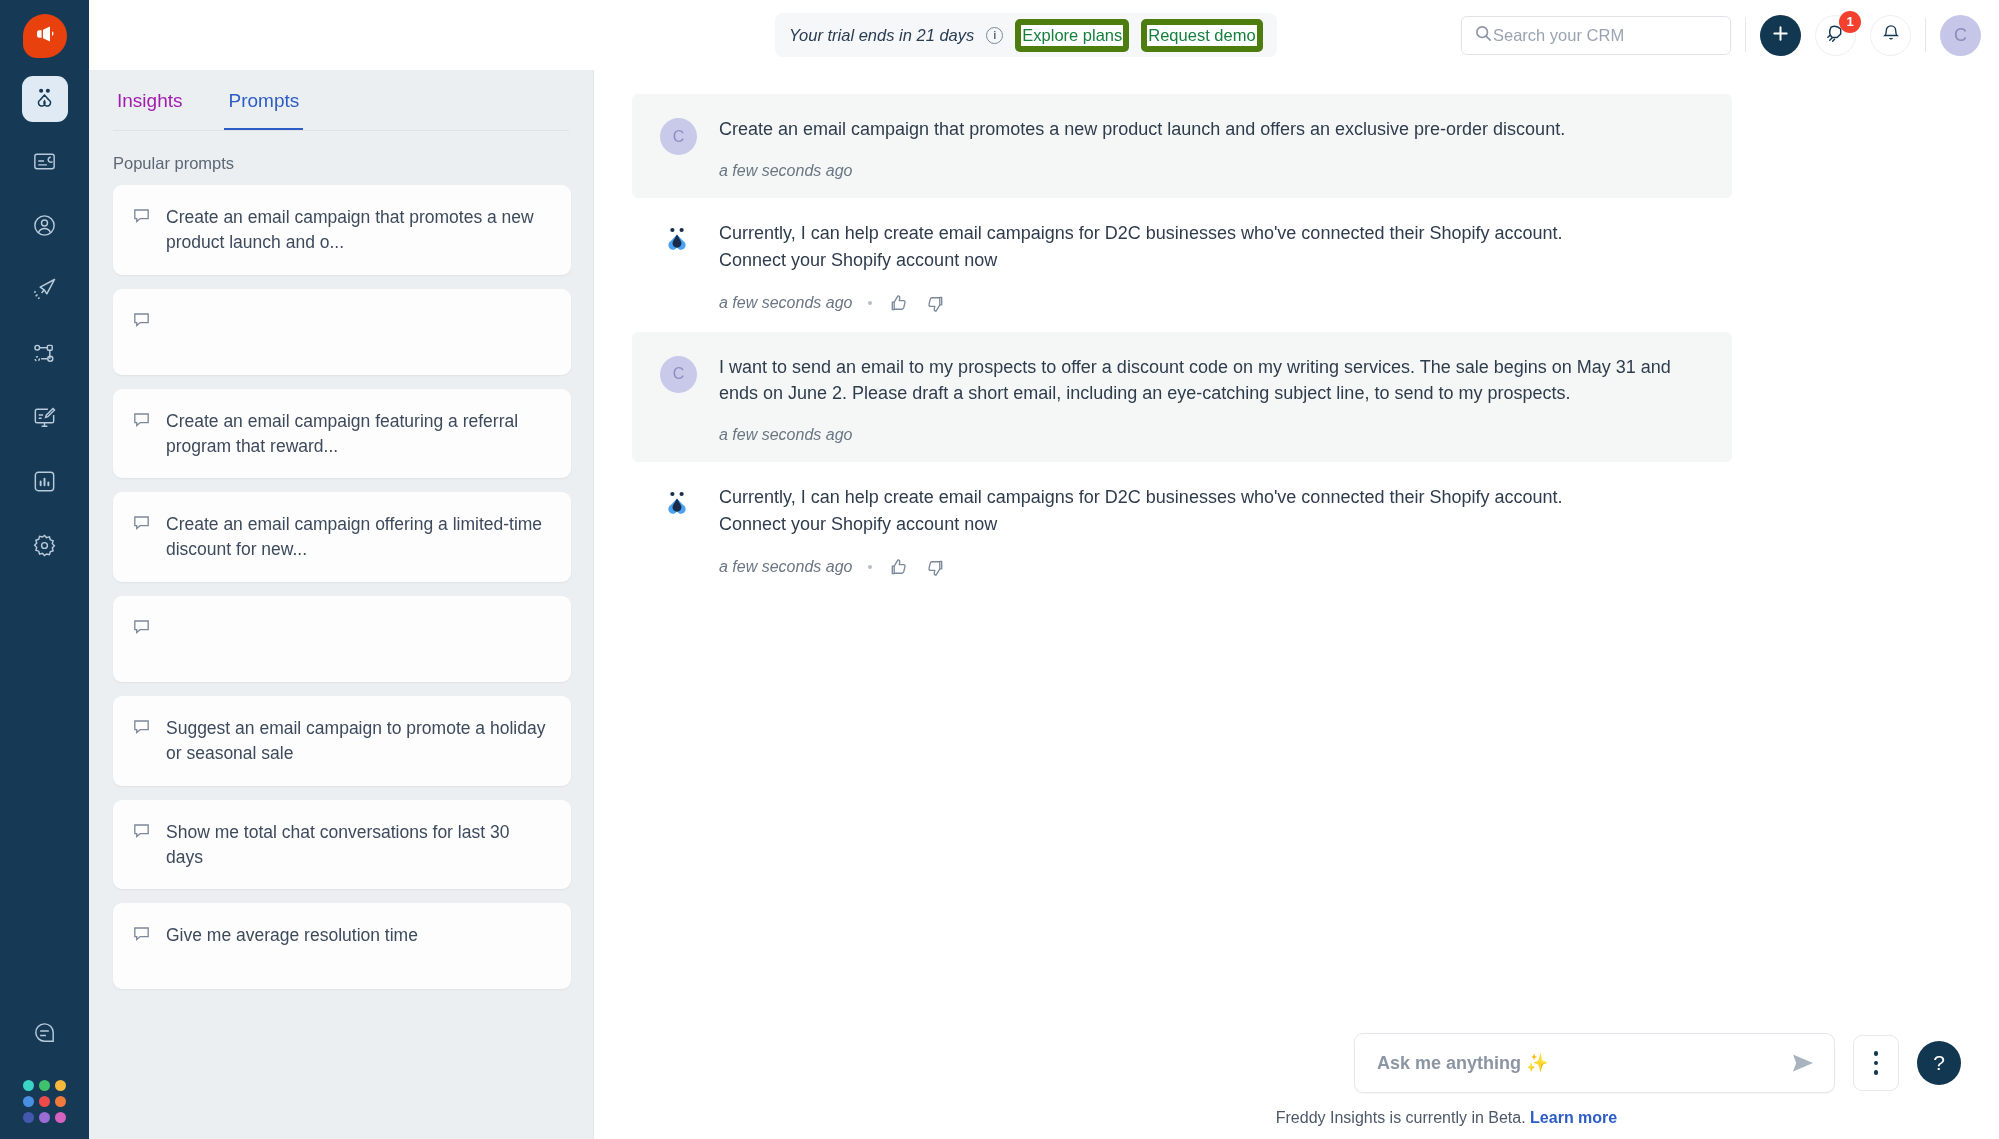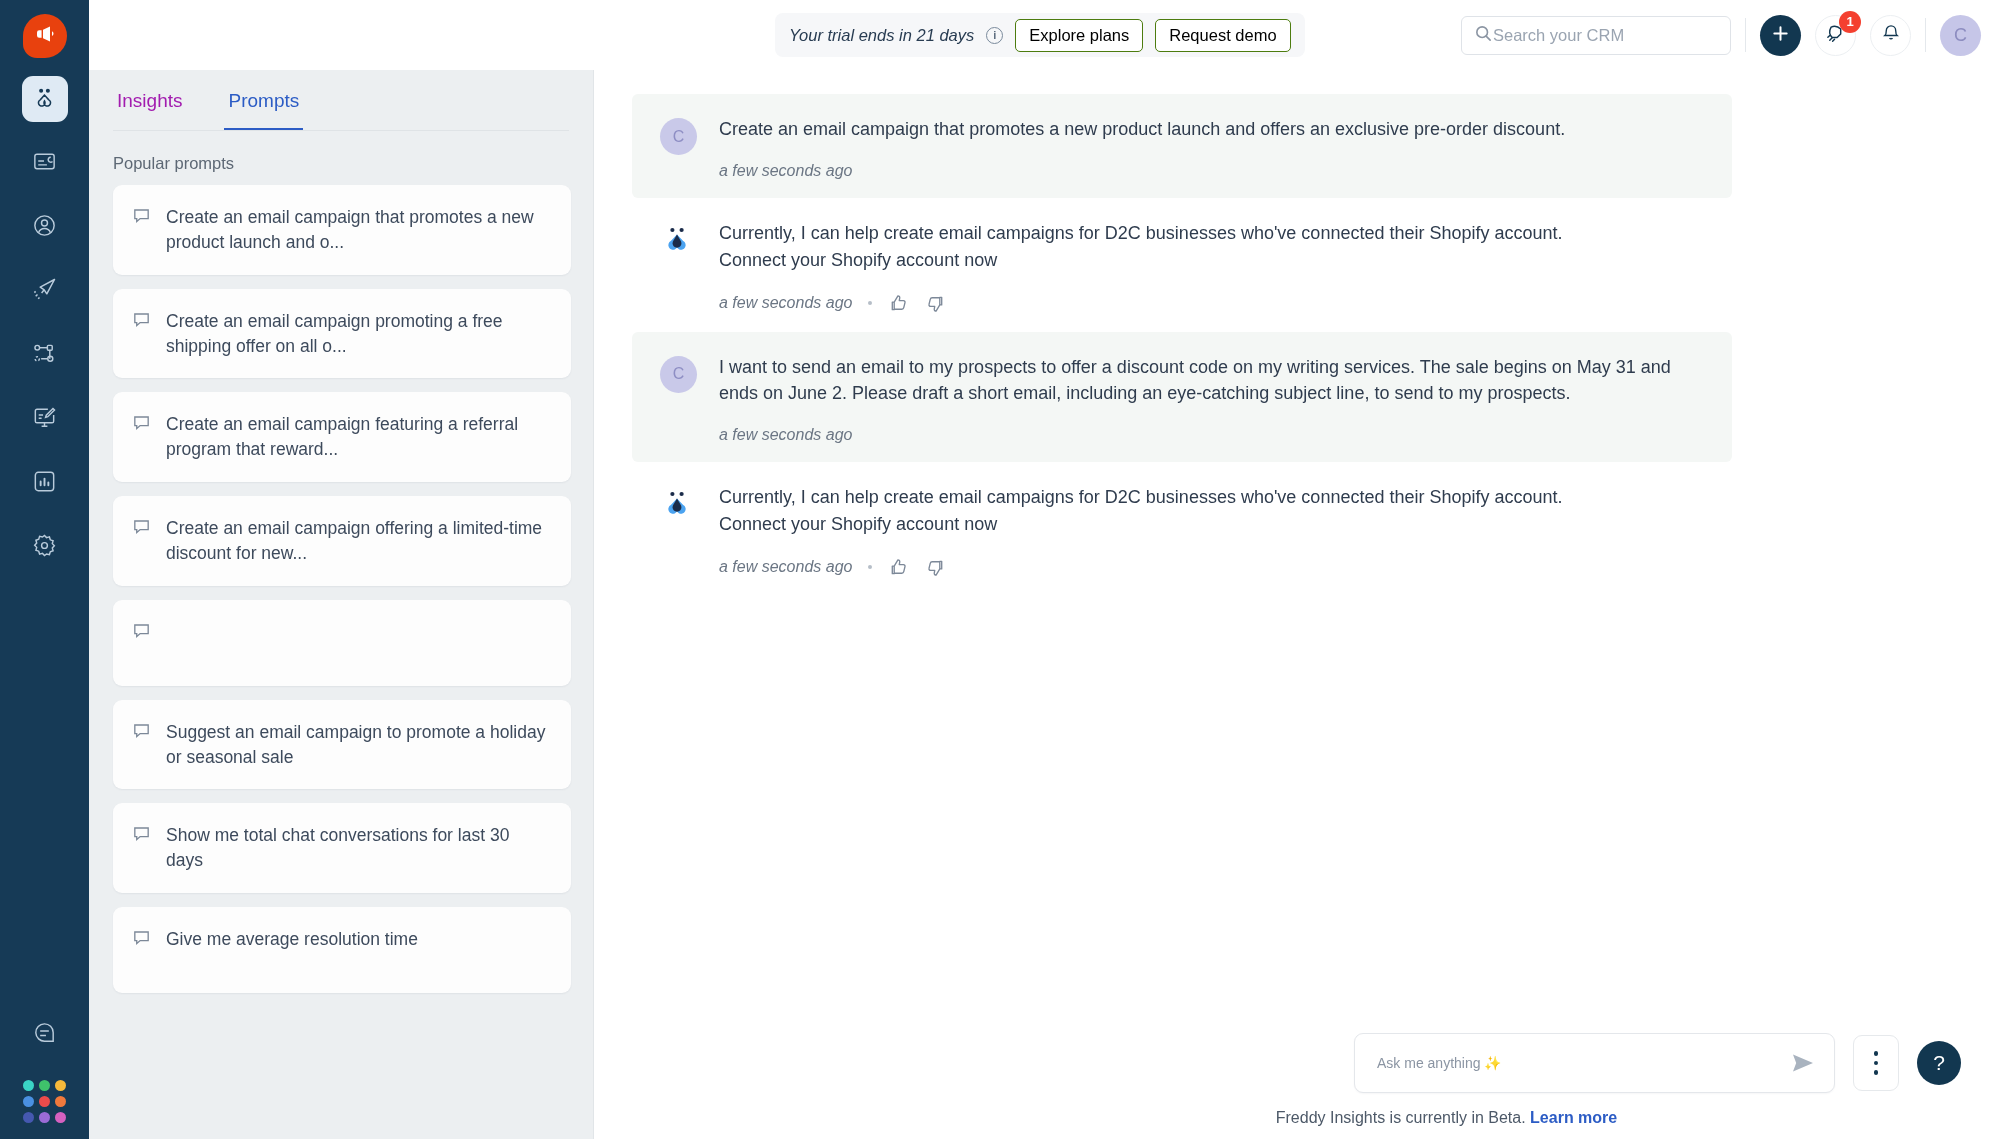--- a/index.html
+++ b/index.html
@@ -55,22 +55,22 @@
   }
   .trial-text {
     font-style: italic; font-size: 16.5px; color: #283c52; white-space: nowrap;
   }
   .info-ic {
     width: 17px; height: 17px; border: 1.4px solid #7a8a9c; border-radius: 50%;
     font-size: 11px; color: #5d6d7f; display: flex; align-items: center; justify-content: center;
     font-style: normal; font-weight: bold; cursor: pointer;
   }
   .hbtn {
-    height: 33px; background: #fff; border: 1px solid #4d7c0f; border-radius: 5px;
-    padding: 0 13px; font-size: 16.5px; color: #000000;
+    height: 33px; background: #fff; border: 6px solid #4d7c0f; border-radius: 5px;
+    padding: 0 1px; font-size: 16.5px; color: #15803d;
     display: flex; align-items: center; cursor: pointer;
     font-family: "Liberation Sans", sans-serif;
   }
   .header-right {
     position: absolute; right: 18px; top: 0; height: 70px;
     display: flex; align-items: center; gap: 14px;
   }
   .search-wrap {
     width: 270px; height: 39px; border: 1px solid #dfe3e8; border-radius: 6px;
     display: flex; align-items: center; padding: 0 12px; background: #fff;
@@ -146,22 +146,22 @@
 
   
   .composer-wrap { padding: 0 0 12px; }
   .composer-row { display: flex; align-items: center; gap: 18px; padding: 0 38px 0 0; margin-left: 760px; }
   .composer {
     flex: 1; height: 60px; background: #fff; border: 1px solid #e4e7eb; border-radius: 9px;
     display: flex; align-items: center; padding: 0 18px 0 22px; max-width: 840px;
     box-shadow: 0 1px 2px rgba(20,35,60,0.04);
   }
   .composer input {
-    flex: 1; border: none; outline: none; font-size: 14px; color: #ec4899;
-    background: transparent; font-family: "Liberation Sans", sans-serif;
+    flex: 1; border: none; outline: none; font-size: 18px; color: #ec4899;
+    background: transparent; font-family: "Liberation Sans", sans-serif; font-weight: bold;
   }
   .composer input::placeholder { color: #8b95a3; }
   .send-btn { cursor: pointer; display: flex; padding-left: 10px; }
   .more-btn {
     width: 46px; height: 56px; border: 1px solid #e6e9ec; border-radius: 9px; background: #fff;
     display: flex; flex-direction: column; align-items: center; justify-content: center; gap: 5px;
     cursor: pointer;
   }
   .more-btn i { width: 4.5px; height: 4.5px; border-radius: 50%; background: #123750; display: block; }
   .help-btn {
@@ -346,21 +346,20 @@
         <div class="card">
           <span><svg width="21" height="21" viewBox="0 0 22 22" fill="none" stroke="#7c8898" stroke-width="1.4">
                 <path d="M4 5.2h14v9H9.6L6 17.4V14.2H4z"></path>
               </svg></span>
           <div class="card-text">Create an email campaign that promotes a new product launch and o...</div>
         </div>
         <div class="card">
           <span><svg width="21" height="21" viewBox="0 0 22 22" fill="none" stroke="#7c8898" stroke-width="1.4">
                 <path d="M4 5.2h14v9H9.6L6 17.4V14.2H4z"></path>
               </svg></span>
-          <div class="card-text">Create an email campaign promoting a free shipping offer on all o...</div>
         </div>
         <div class="card">
           <span><svg width="21" height="21" viewBox="0 0 22 22" fill="none" stroke="#7c8898" stroke-width="1.4">
                 <path d="M4 5.2h14v9H9.6L6 17.4V14.2H4z"></path>
               </svg></span>
           <div class="card-text">Create an email campaign featuring a referral program that reward...</div>
         </div>
         <div class="card">
           <span><svg width="21" height="21" viewBox="0 0 22 22" fill="none" stroke="#7c8898" stroke-width="1.4">
                 <path d="M4 5.2h14v9H9.6L6 17.4V14.2H4z"></path>

